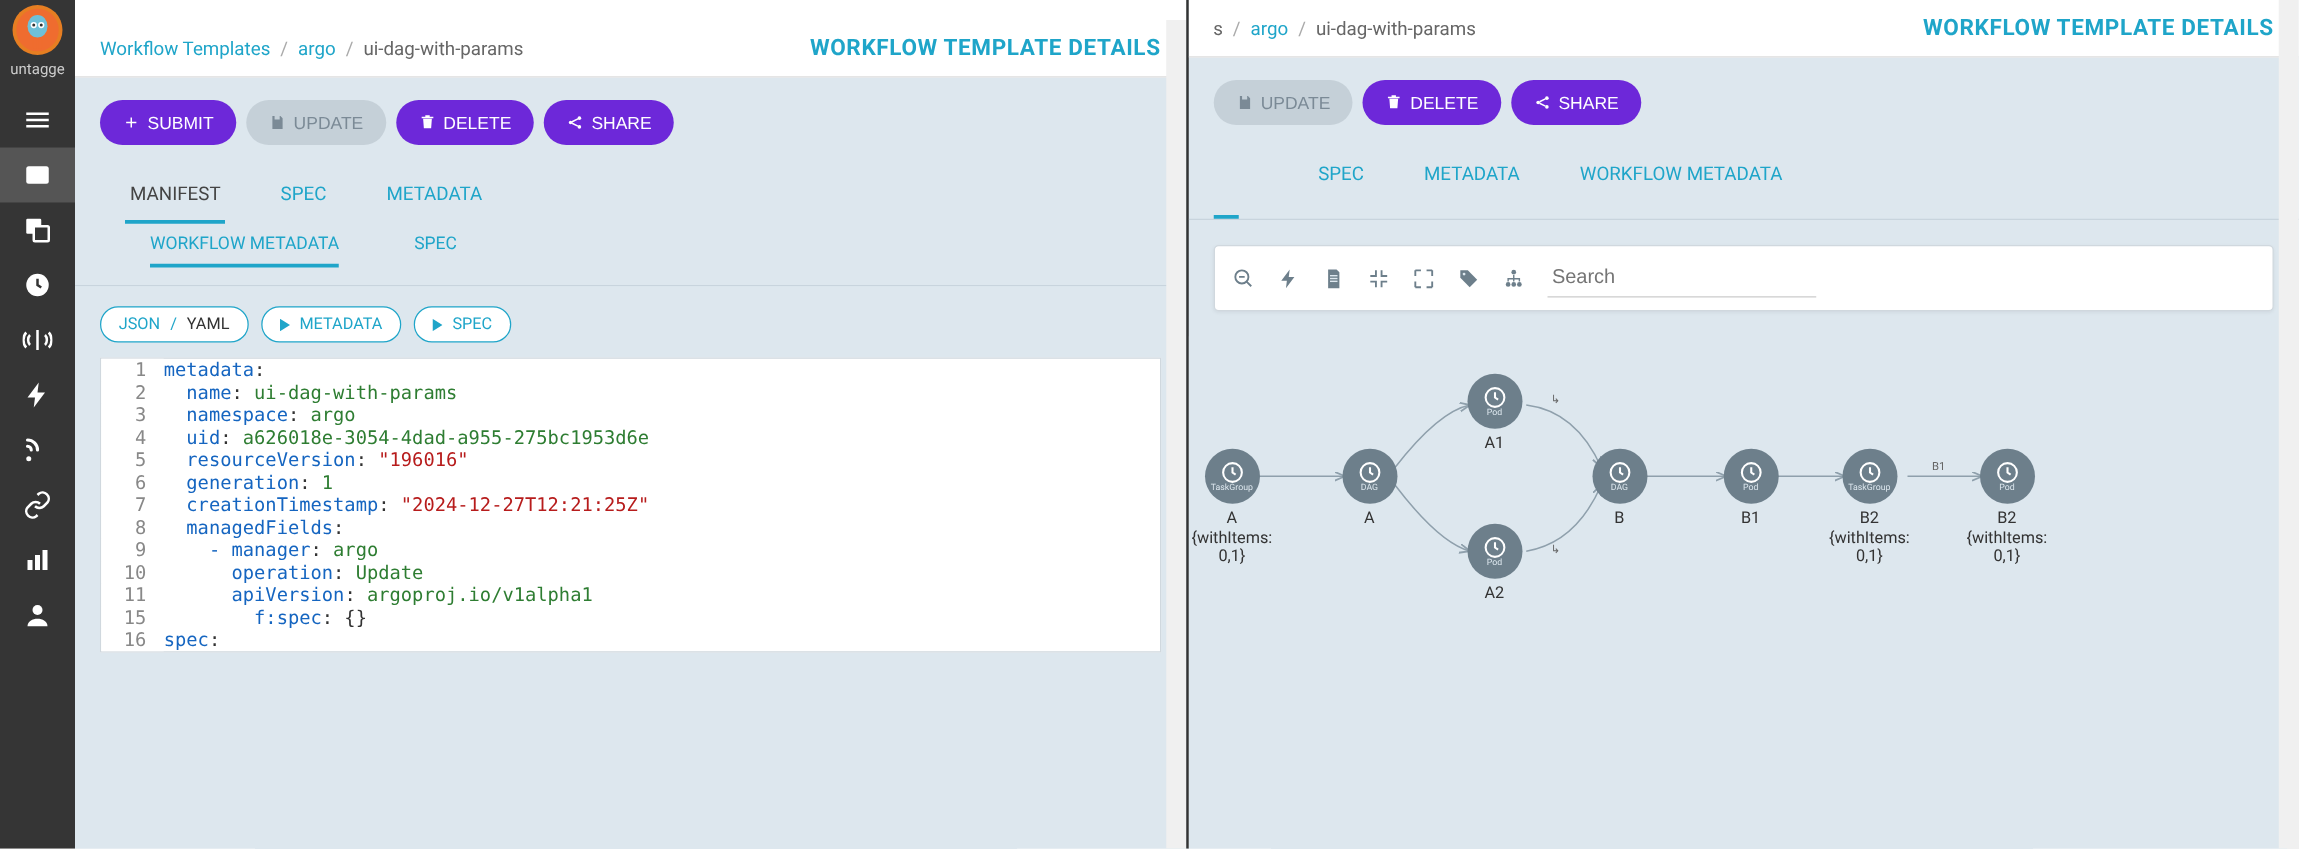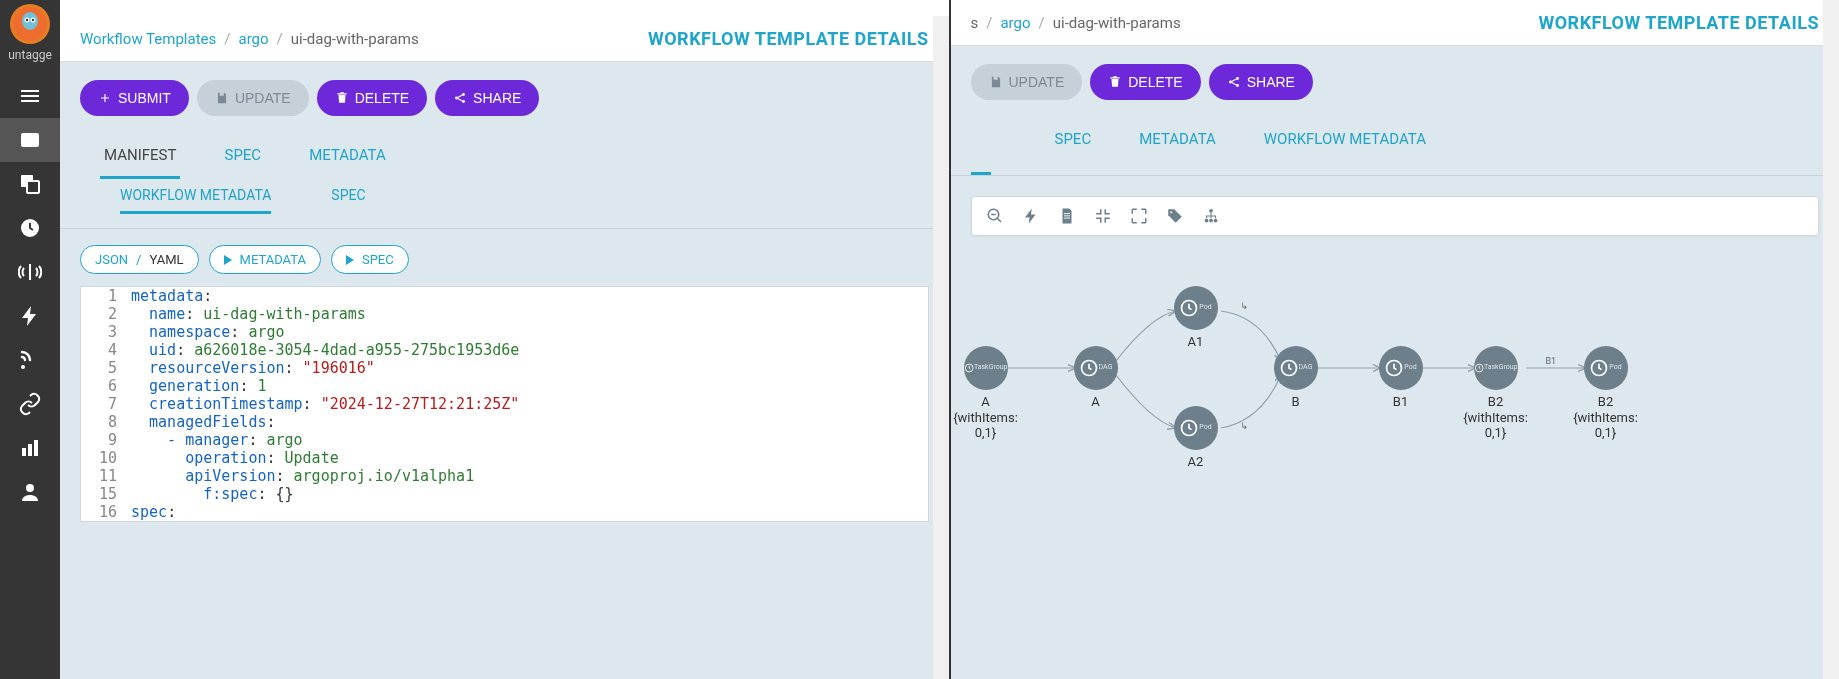--- a/index.html
+++ b/index.html
@@ -42,21 +42,21 @@
 .code { flex: 1; white-space: pre; }
 .code .k { color: #1565c0; }
 .code .v { color: #2e7d32; }
 .code .s { color: #b71c1c; }
 .graph-toolbar { background: #fff; border: 1px solid #d0d8de; border-radius: 4px; margin: 20px; padding: 10px 14px; display: flex; align-items: center; gap: 18px; box-shadow: 0 1px 3px rgba(0,0,0,0.05); }
 .graph-toolbar svg { width: 18px; height: 18px; fill: #6d7f8b; cursor: pointer; }
 .graph-search { border: none; border-bottom: 1px solid #ccc; padding: 6px 4px; font-size: 16px; color: #666; outline: none; flex: 0 0 180px; }
 .graph-canvas { flex: 1; position: relative; background: #dde7ee; overflow: auto; }
 .graph-inner { position: relative; width: 780px; height: 280px; }
 .node { position: absolute; width: 70px; text-align: center; }
-.node-circle { width: 44px; height: 44px; border-radius: 50%; background: #6d7f8b; margin: 0 auto 4px; display: flex; flex-direction: row; align-items: center; justify-content: center; }
+.node-circle { width: 44px; height: 44px; border-radius: 50%; background: #6d7f8b; margin: 0 auto 4px; display: flex; flex-direction: column; align-items: center; justify-content: center; }
 .node-circle svg { width: 20px; height: 20px; fill: #fff; }
 .node-type { font-size: 7px; color: #dde7ee; margin-top: -2px; }
 .node-label { font-size: 13px; color: #333; line-height: 1.2; }
 .edge { position: absolute; stroke: #8fa0ac; stroke-width: 1.2; fill: none; }
 .edge-label { position: absolute; font-size: 9px; color: #666; }
 .scrollcol { position: absolute; right: 0; top: 0; bottom: 0; width: 16px; background: #f0f0f0; }
 .pane1-clip { overflow: hidden; margin-top: 16px; }
 </style>
 </head>
 <body>
@@ -325,20 +325,21 @@
             <path d="M3 3h8l10 10-8 8L3 11z"></path>
             <circle cx="7" cy="7" r="1.5" fill="#dde7ee"></circle>
           </svg>
         <svg viewBox="0 0 24 24">
             <circle cx="12" cy="5" r="2.5"></circle>
             <circle cx="6" cy="18" r="2.5"></circle>
             <circle cx="12" cy="18" r="2.5"></circle>
             <circle cx="18" cy="18" r="2.5"></circle>
             <path d="M12 8v4M12 12H6v3M12 12v3M12 12h6v3" stroke="#6d7f8b" stroke-width="1.5" fill="none"></path>
           </svg>
+        <input class="graph-search" placeholder="Search" style="">
       </div>
 
       <div class="graph-canvas">
         <div class="graph-inner" id="graph-inner">
           <svg class="edge" style="left:0;top:0;" width="780" height="280">
             <defs>
                 <marker id="ah" markerWidth="8" markerHeight="8" refX="7" refY="3" orient="auto">
                   <path d="M0 0L7 3L0 6" fill="none" stroke="#8fa0ac"></path>
                 </marker>
               </defs>

